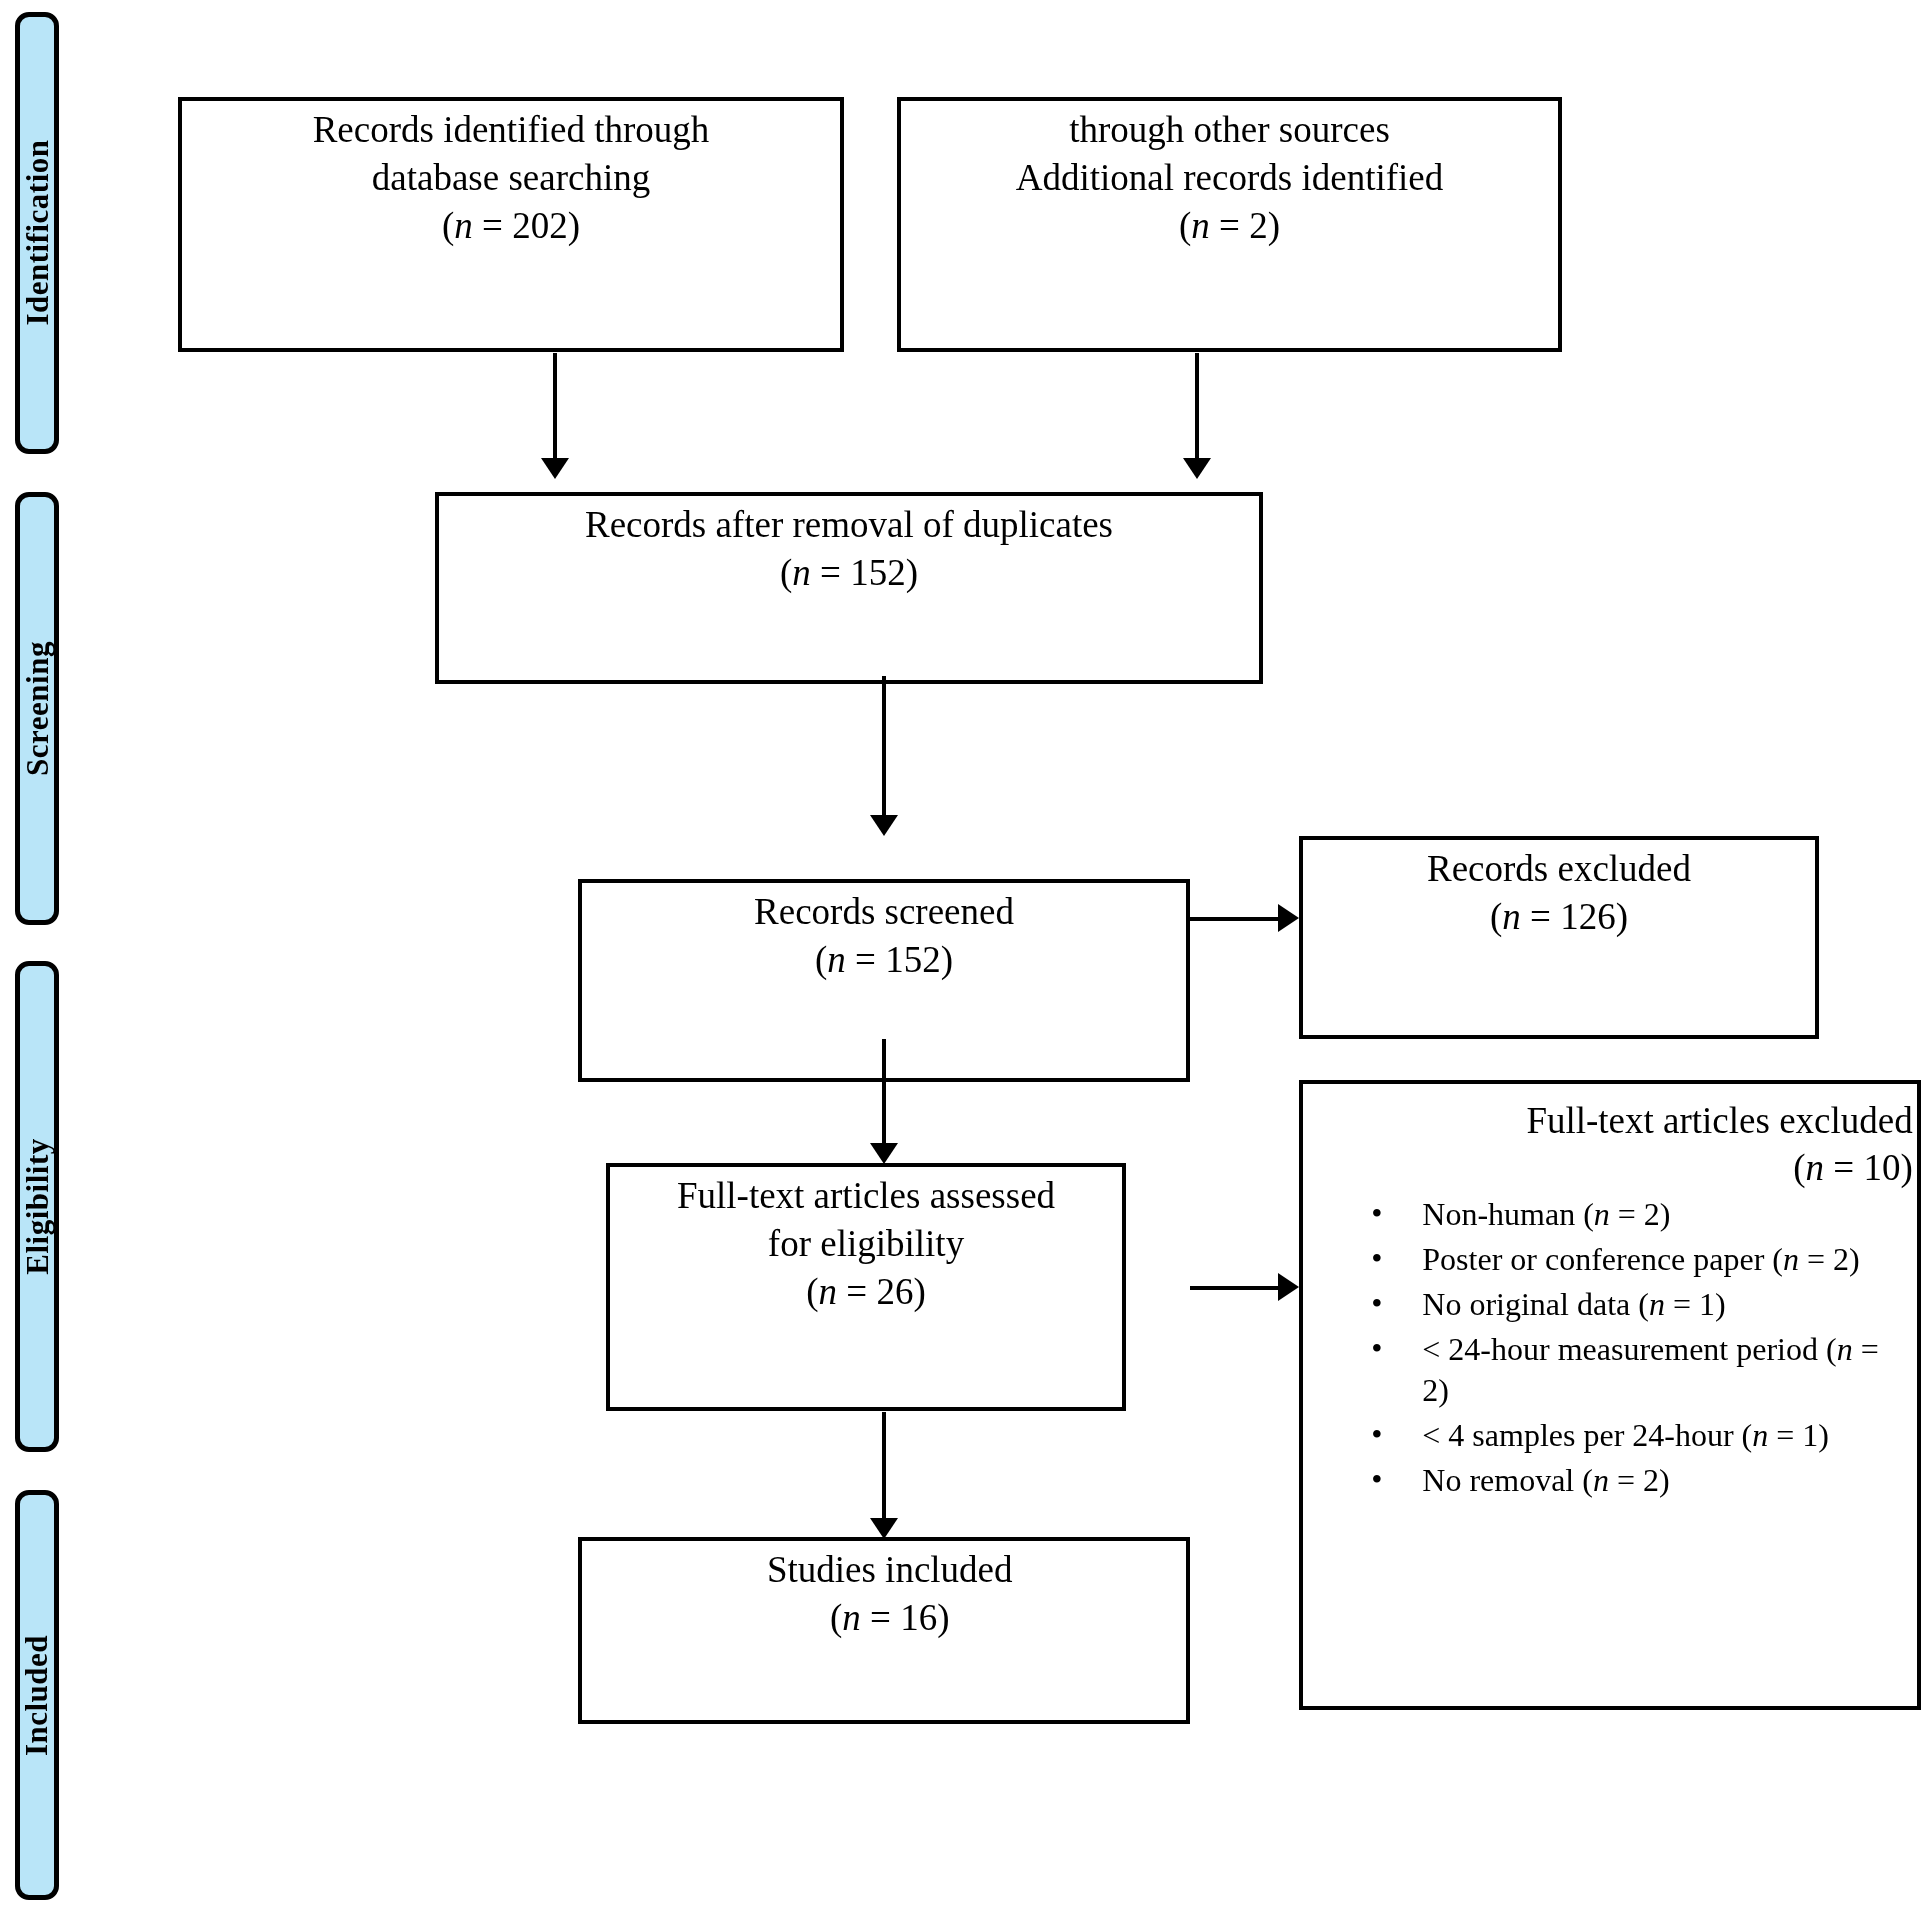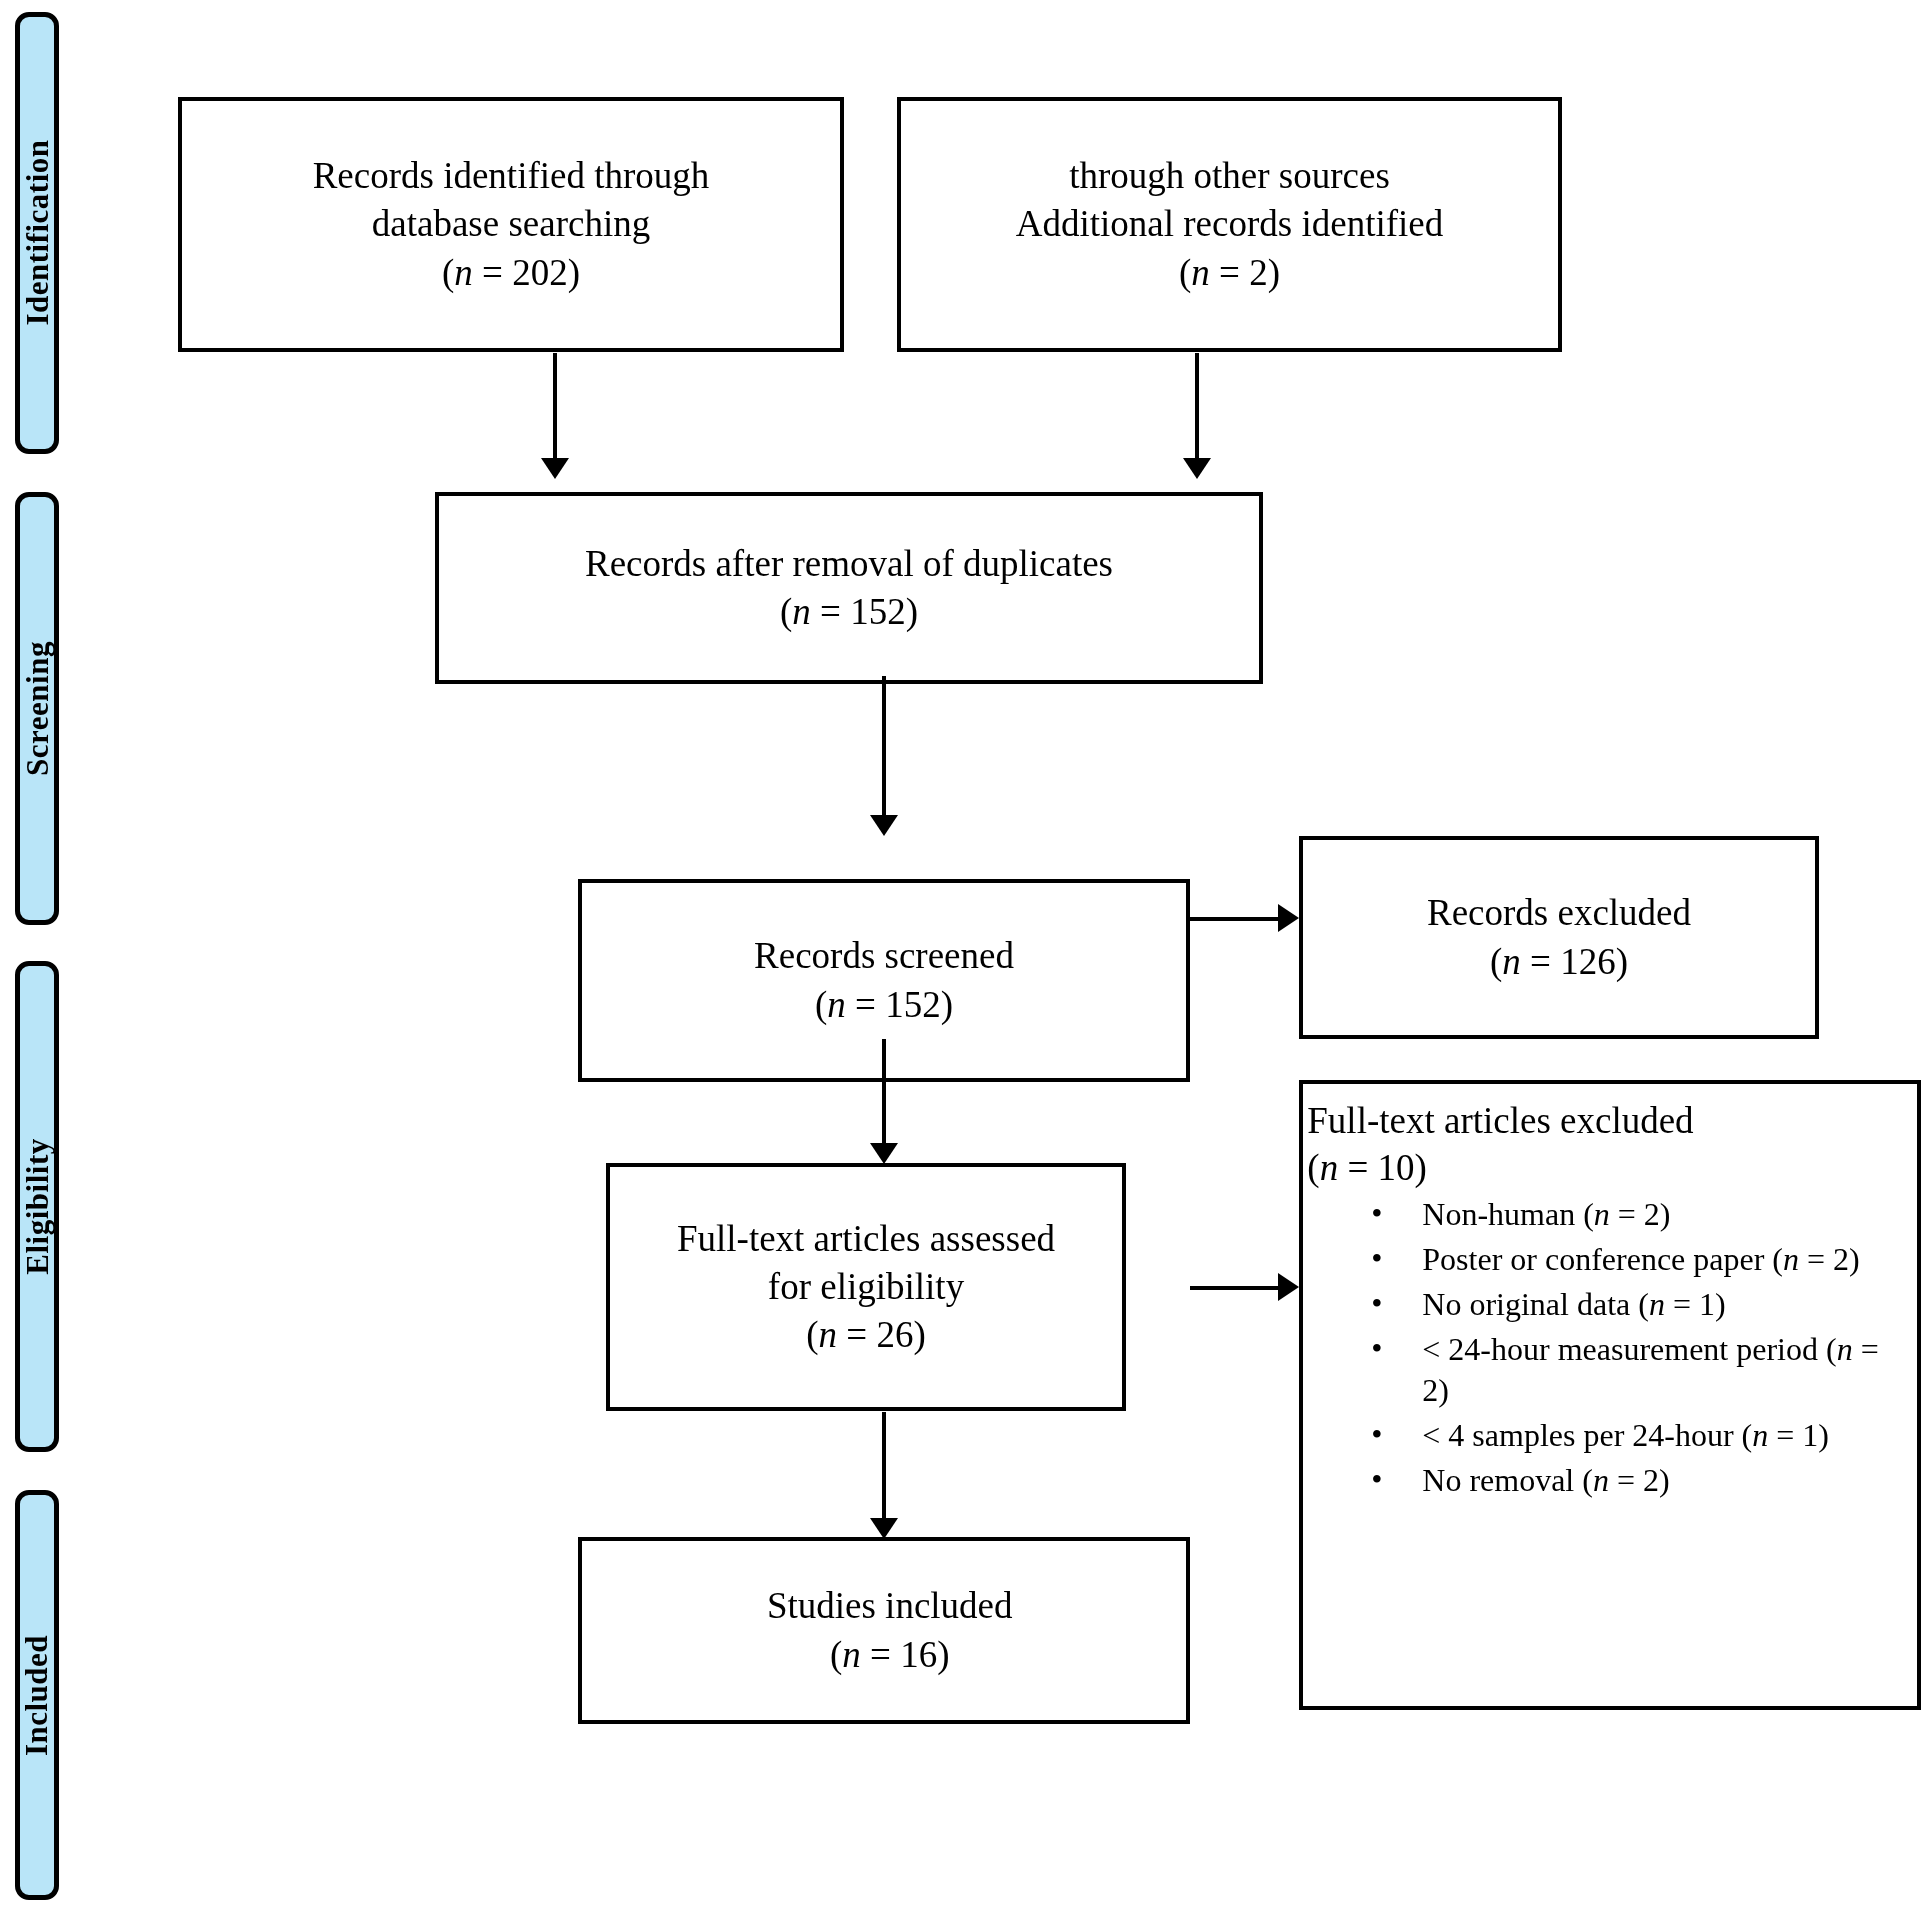--- a/index.html
+++ b/index.html
@@ -40,40 +40,39 @@
 
   
   .box{
     position:absolute;
     background:#fff;
     border:4.8px solid #000;
     box-sizing:border-box;
     display:flex;
     flex-direction:column;
     align-items:center;
-    justify-content:center;
     text-align:center;
     padding:5.3px 9.6px;
   }
   .box .ln{
     display:block;
     font-size:37px;
     line-height:1.30;
     white-space:nowrap;
   }
   em.n{font-style:italic;font-family:"Liberation Serif","DejaVu Serif",serif;}
 
   
   .box.reasons{
     justify-content:flex-start;
     padding:14px 4.3px 5.3px 4.3px;
   }
   .box.reasons .hdr{
     width:100%;
-    text-align:left;
+    text-align:right;
   }
   .box.reasons .hdr .ln{font-size:37px;line-height:1.26;}
   ul.rlist{
     list-style:none;
     margin:3.2px 0 0 0;
     padding:0 5.3px 0 64px;
     width:100%;
     box-sizing:border-box;
     text-align:left;
   }

